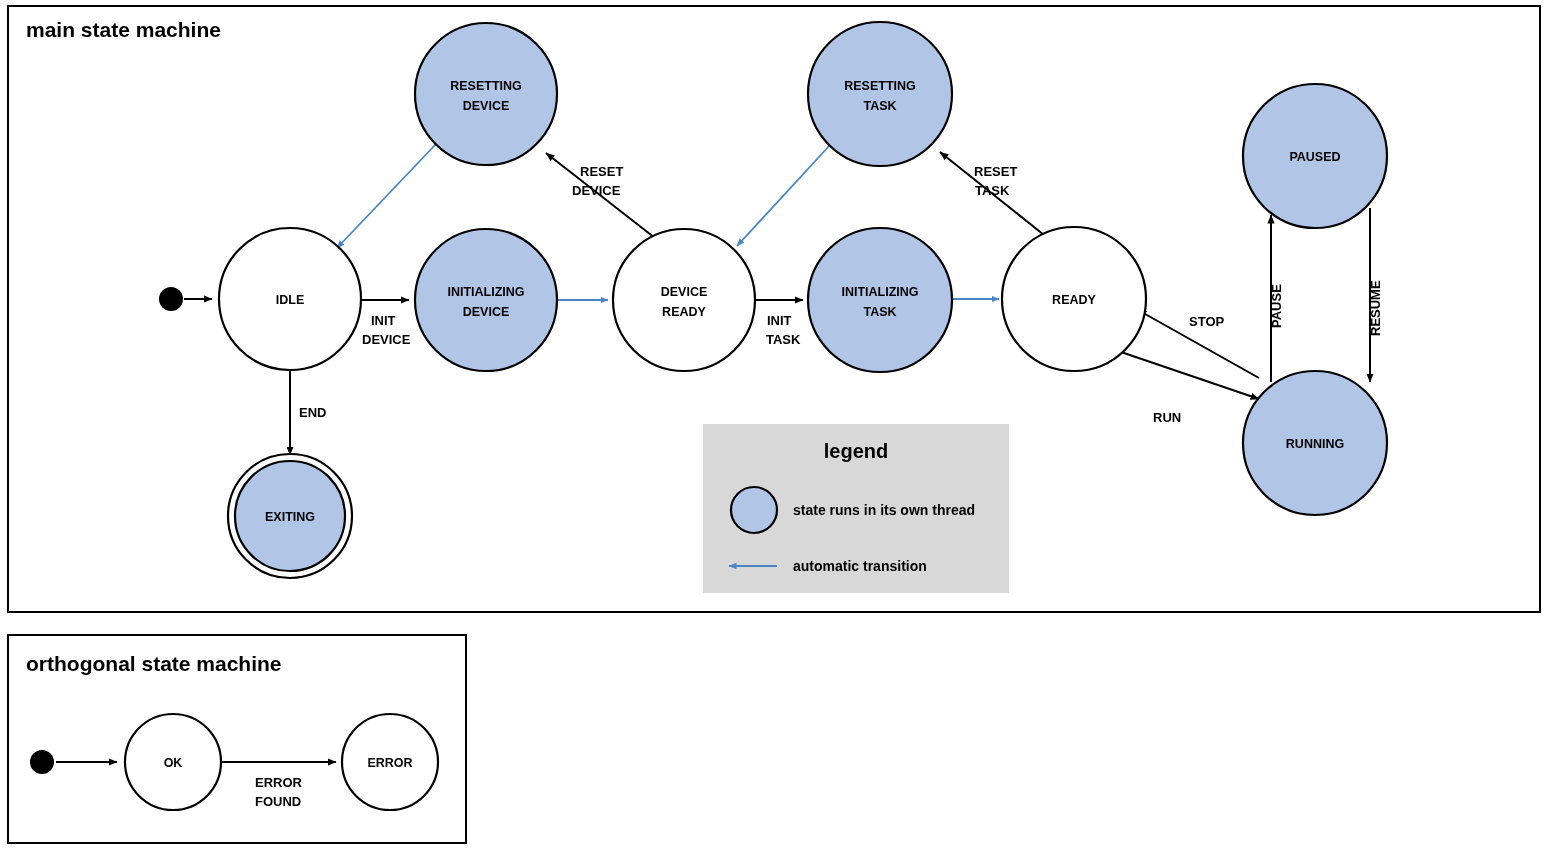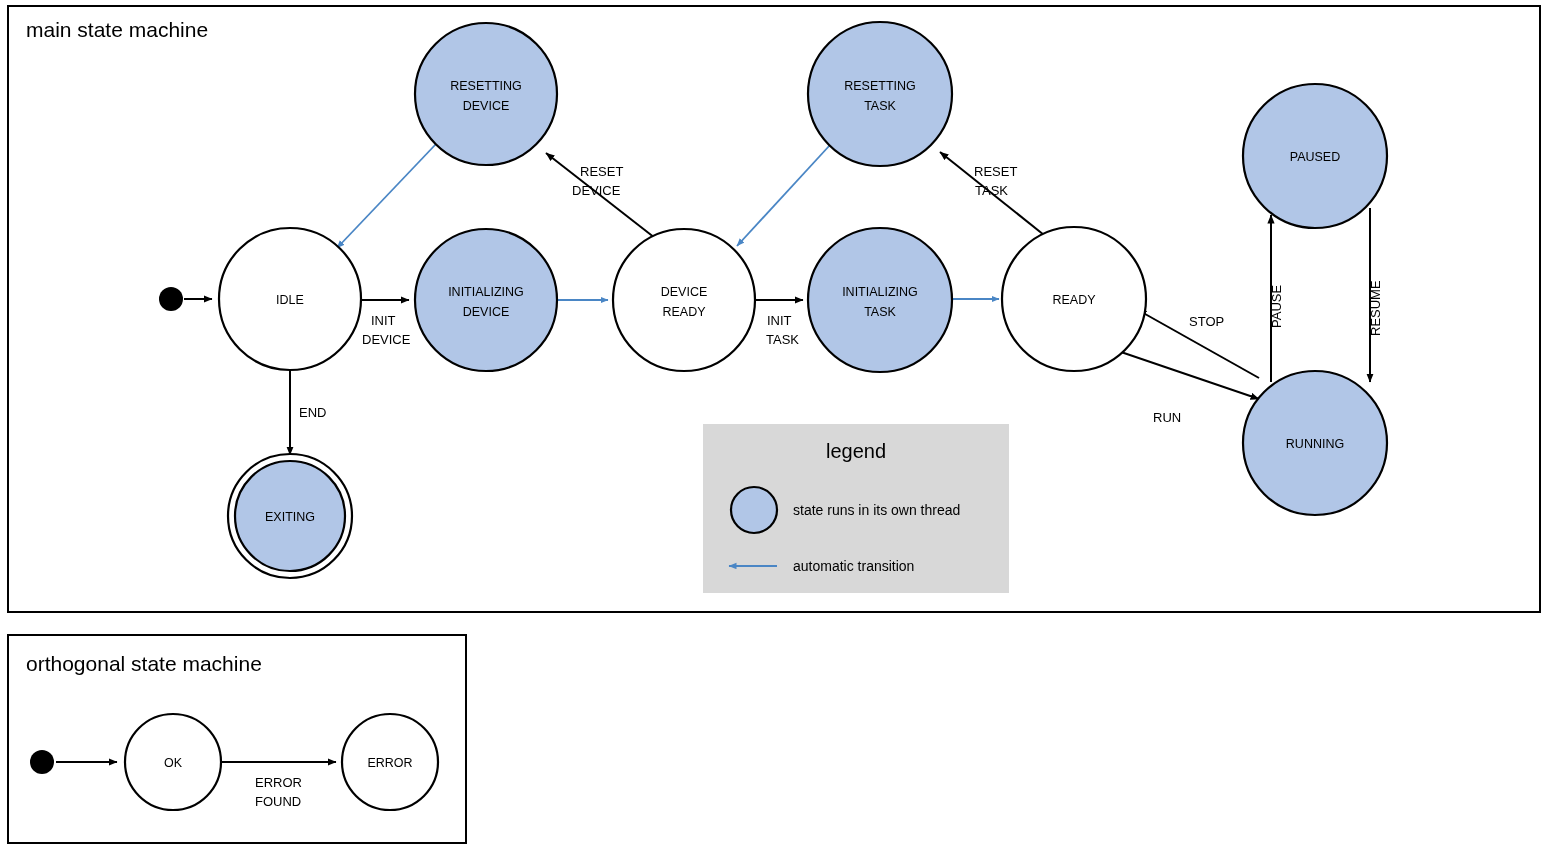--- a/index.html
+++ b/index.html
@@ -11,20 +11,21 @@
   body {
     font-family: "Liberation Sans", sans-serif;
     width: 1555px;
     height: 852px;
     overflow: hidden;
   }
   #canvas {
     position: relative;
     width: 1555px;
     height: 852px;
+    font-weight: bold;
   }
   svg#diagram {
     position: absolute;
     left: 0;
     top: 0;
     width: 1555px;
     height: 852px;
   }
   .box-title {
     font-size: 21px;

